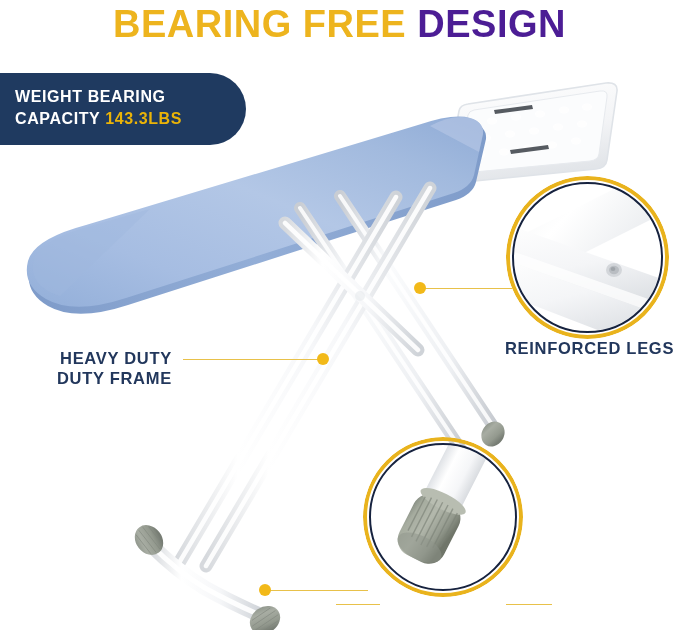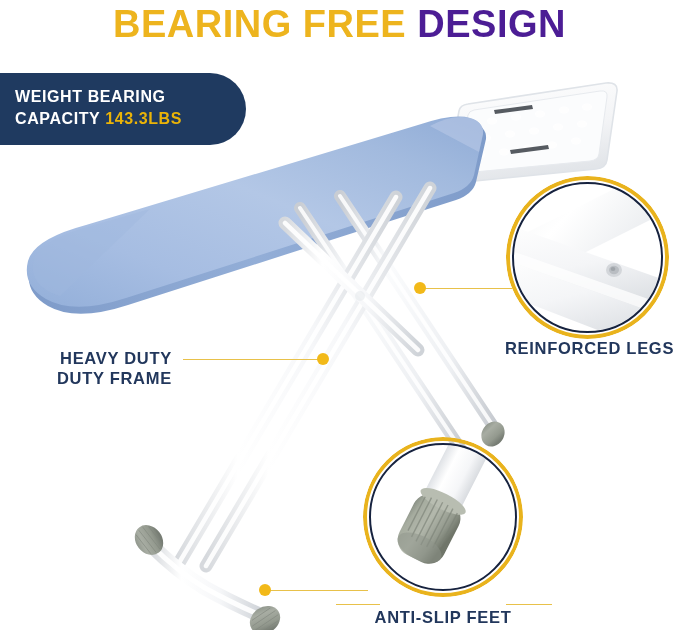--- a/index.html
+++ b/index.html
@@ -317,17 +317,14 @@
 
   <div class="label" id="label-frame">
     <div>HEAVY DUTY</div>
     <div>DUTY FRAME</div>
   </div>
 
   <div class="label" id="label-legs">
     <div>REINFORCED LEGS</div>
   </div>
 
-  <div class="label" id="label-feet">
-    <div>ANTI-SLIP FEET</div>
-  </div>
 
 </div>
 
 </body></html>

